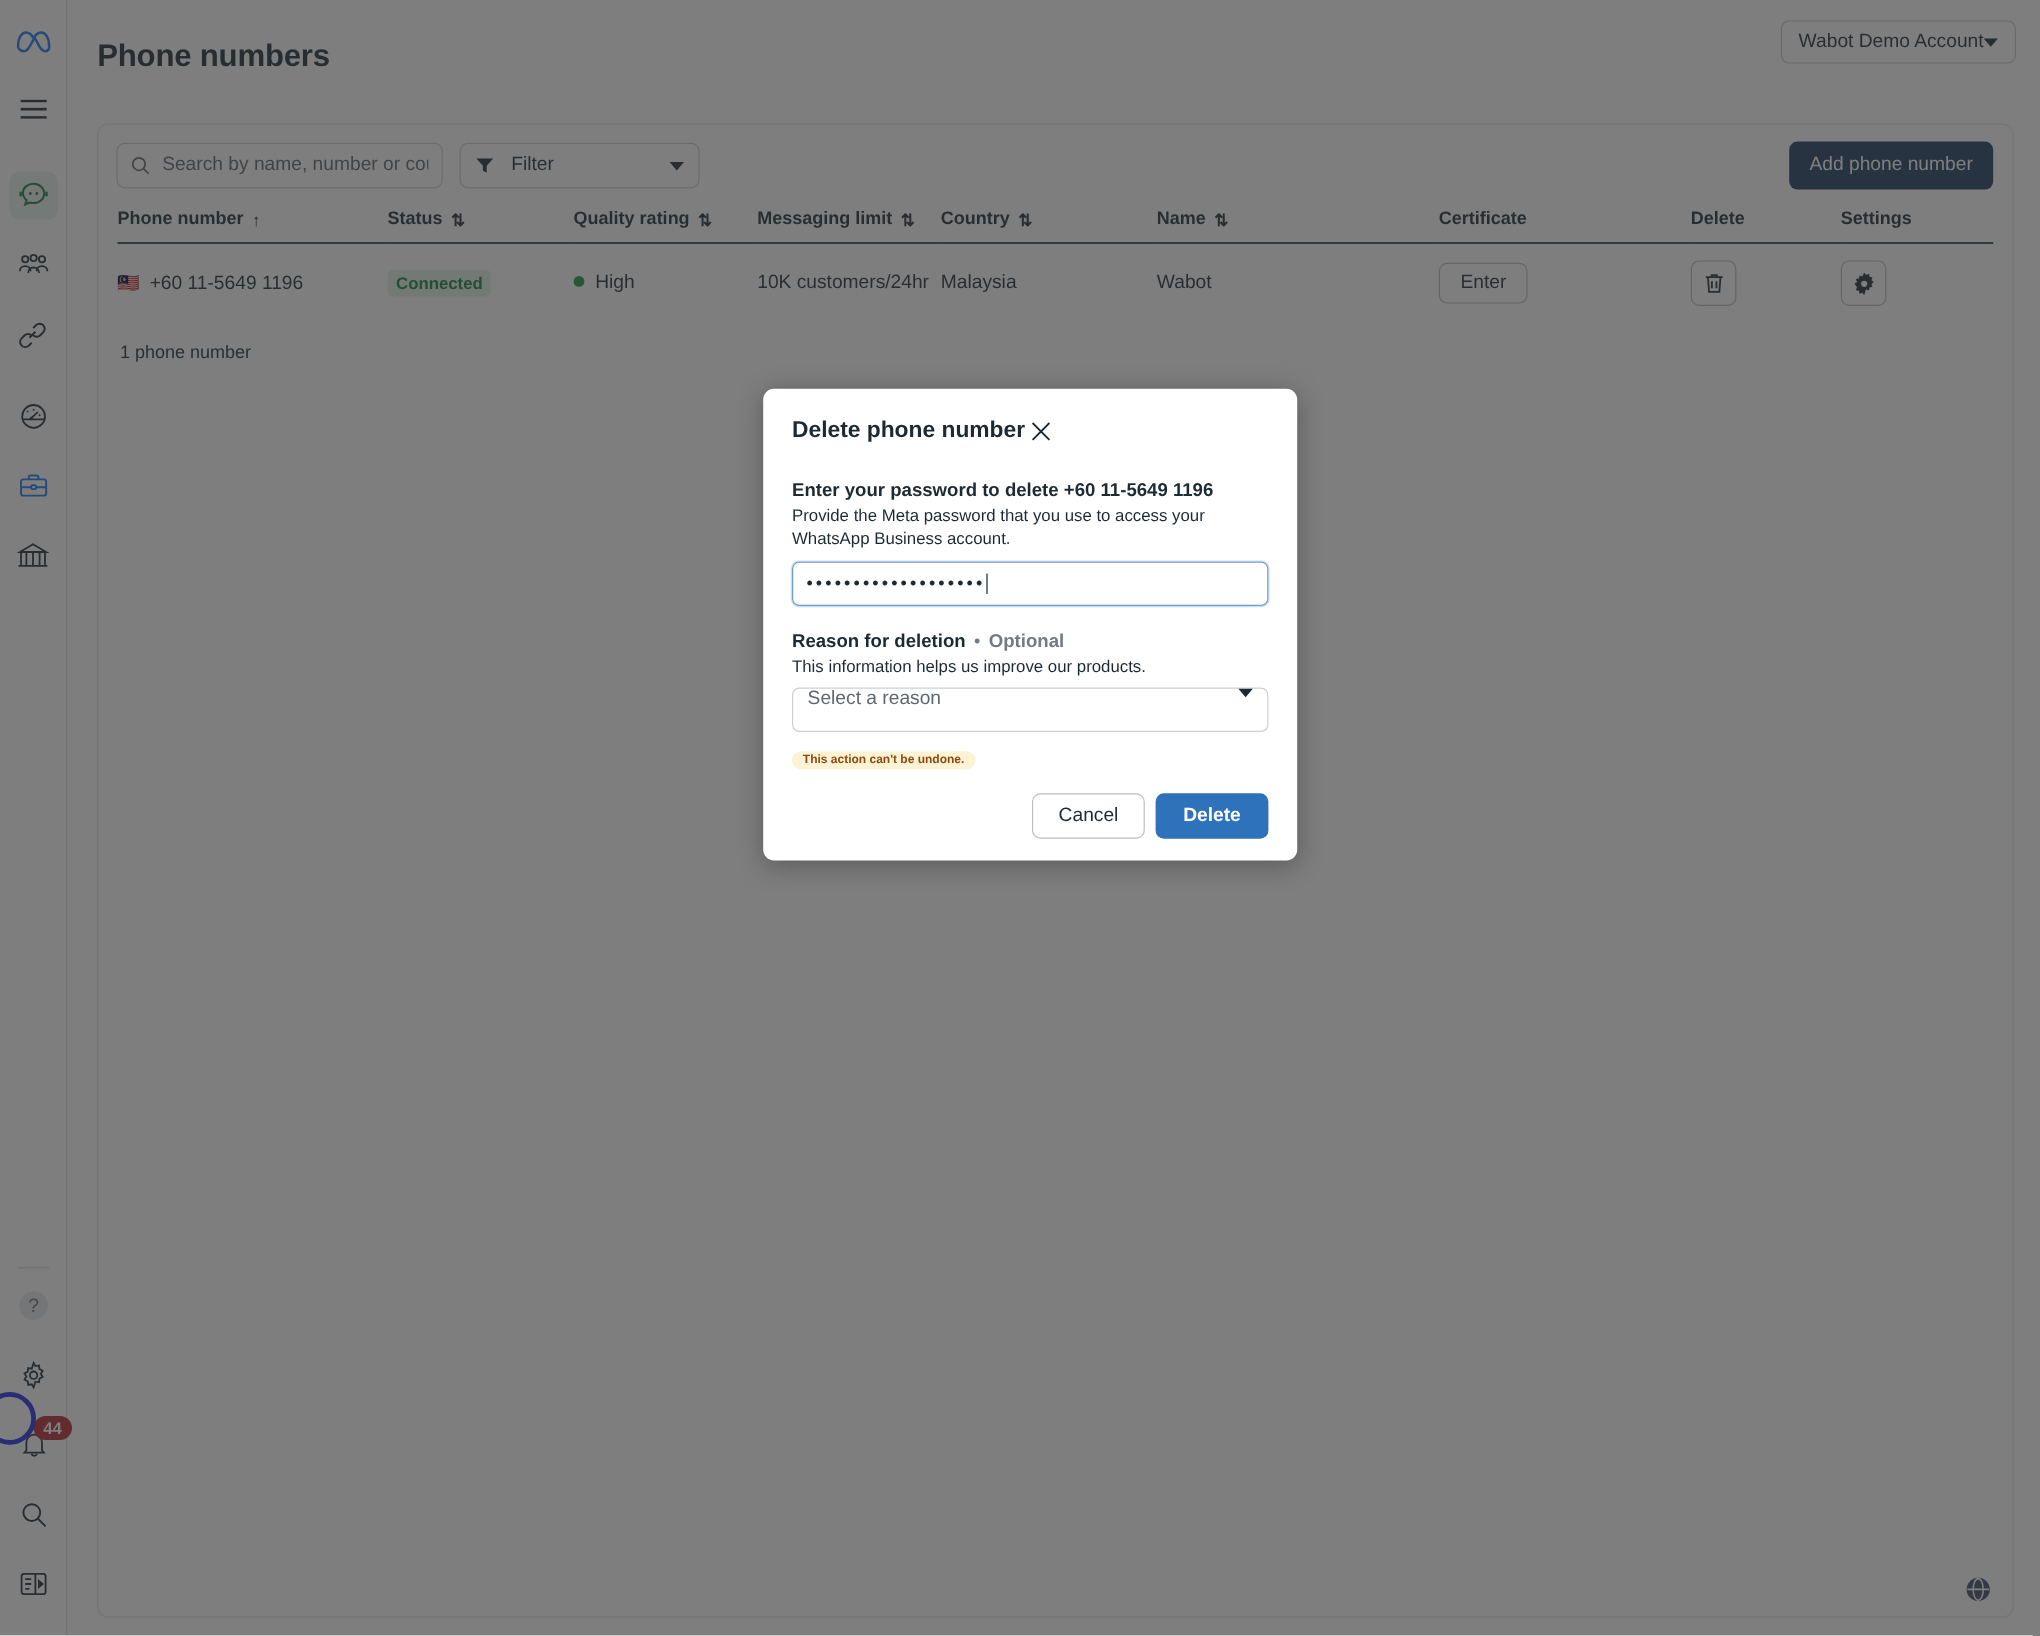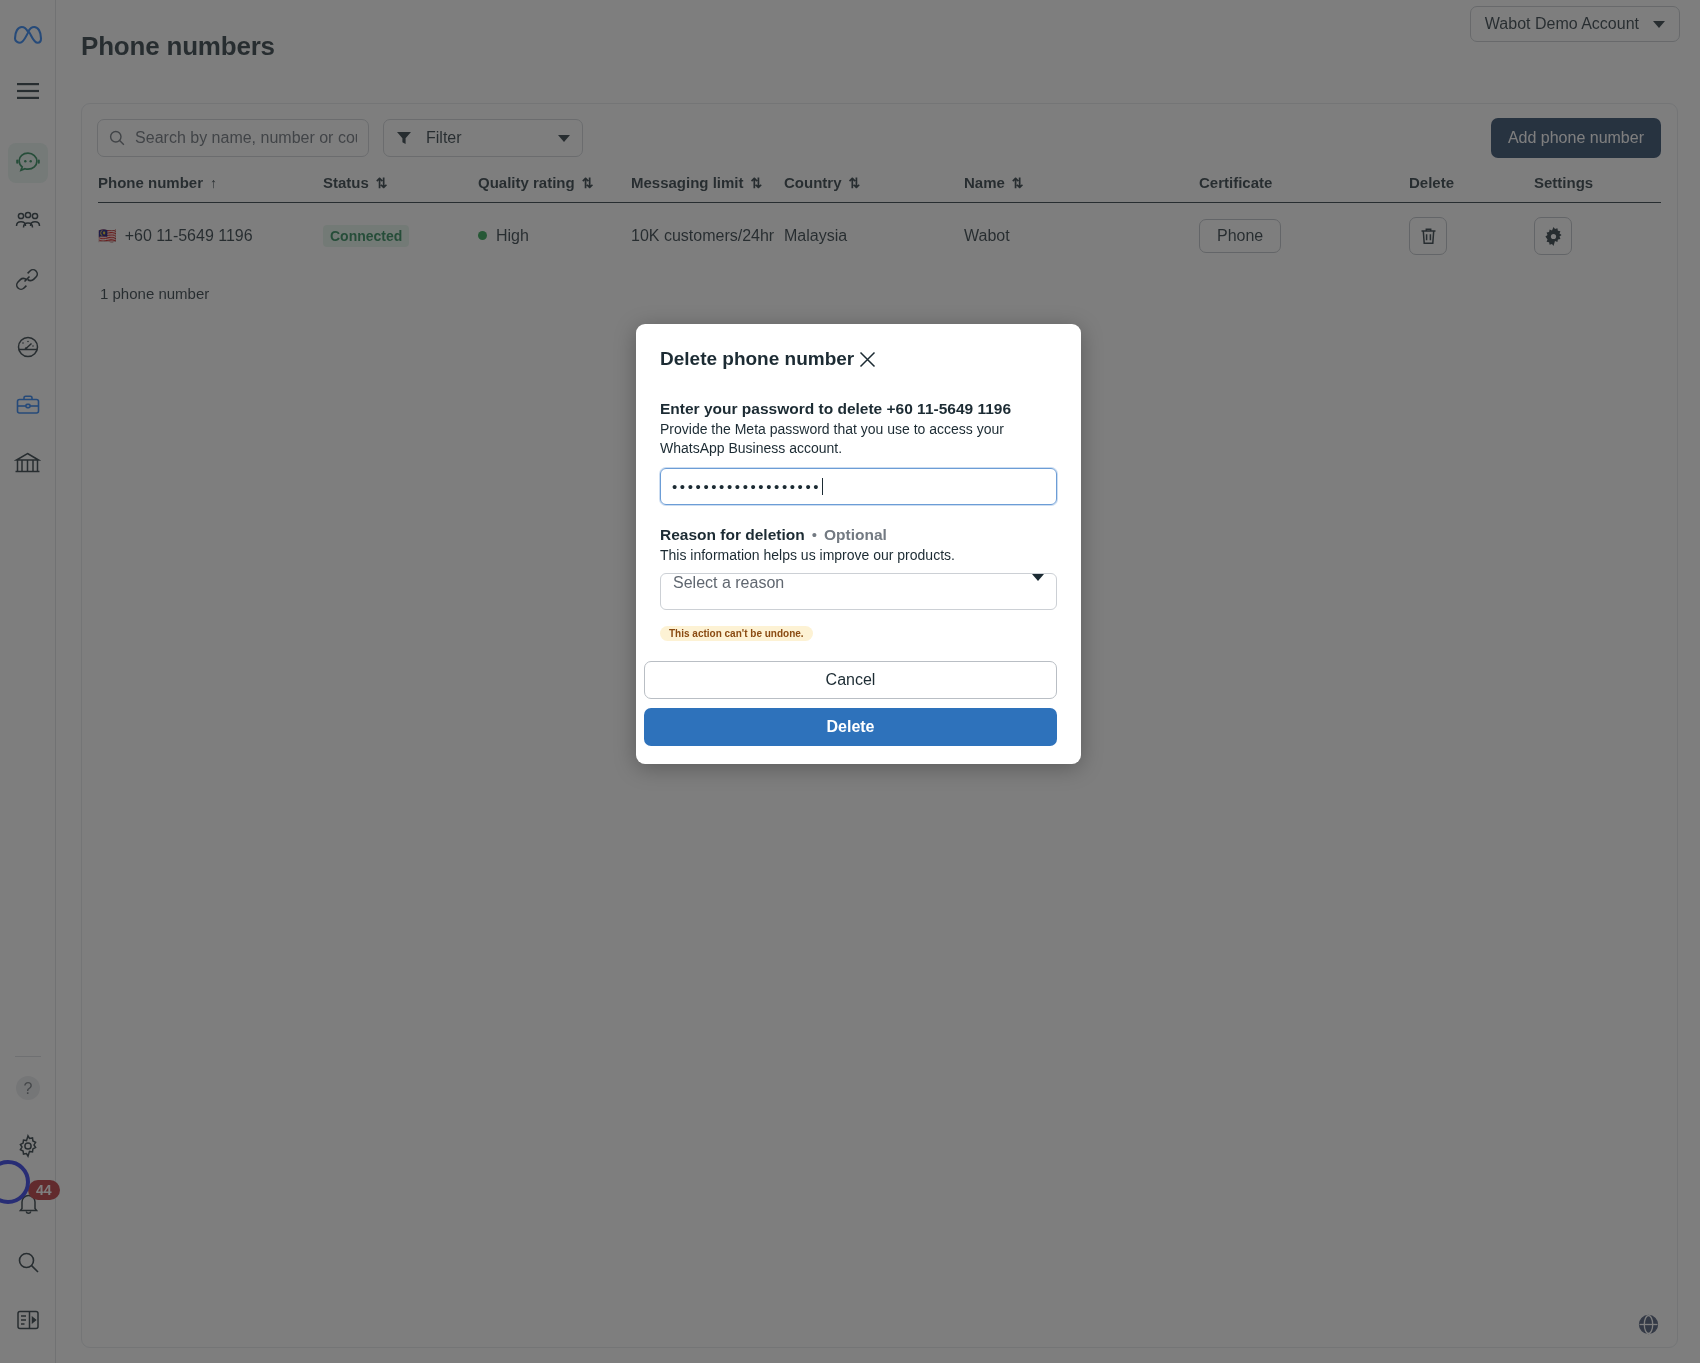--- a/index.html
+++ b/index.html
@@ -49,25 +49,25 @@
   .rail-sep { width: 26px; height: 1px; background: #d8dadf; margin: 6px 0 2px; }
 
   
   .page-title {
     position: absolute; left: 81px; top: 18px;
     font-size: 26px; font-weight: bold; color: #1c2b33;
     letter-spacing: -0.2px;
     margin-top: 13px;
   }
   .account-chip {
-    position: absolute; right: 20px; top: 6px;
+    position: absolute; right: 20px; top: 17px;
     height: 36px; padding: 0 14px;
     border: 1px solid #c4c9ce; border-radius: 7px;
     background: #ffffff; color: #1c2b33; font-size: 16px;
-    display: flex; align-items: center; gap: 14px;
+    display: flex; align-items: center; 
   }
   .caret { width: 0; height: 0; border-left: 6px solid transparent;
            border-right: 6px solid transparent; border-top: 7px solid #1c2b33; }
 
   
   .card {
     position: absolute; left: 81px; top: 103px;
     width: 1597px; height: 1245px;
     background: #ffffff; border-radius: 9px;
     border: 1px solid #e4e6eb;
@@ -184,21 +184,20 @@
   .select-box .caret { margin-left: auto; }
   .warn {
     display: inline-block; margin-top: 16px;
     background: #fdf2d4; color: #8a4b12;
     font-size: 10px; font-weight: bold;
     border-radius: 10px; padding: 2px 9px;
   }
   .modal-actions {
     display: flex; justify-content: flex-end; gap: 9px;
     padding: 20px 24px 0 8px;
-    flex-direction: column;
   }
   .btn-cancel {
     height: 38px; padding: 0 21px;
     border: 1px solid #b9bec4; border-radius: 7px;
     background: #ffffff; color: #1c2b33; font-size: 16px;
     font-family: "Liberation Sans", sans-serif;
   }
   .btn-delete {
     height: 38px; padding: 0 23px; border: none; border-radius: 7px;
     background: #2e72bb; color: #ffffff; font-size: 16px; font-weight: bold;
@@ -422,21 +421,21 @@
               <td>
                 <span class="badge-connected">Connected</span>
               </td>
               <td>
                 <span class="dot-green"></span><span>High</span>
               </td>
               <td>10K customers/24hr</td>
               <td>Malaysia</td>
               <td>Wabot</td>
               <td>
-                <span class="mini-btn btn-view">Phone</span>
+                <span class="mini-btn btn-view">Enter</span>
               </td>
               <td>
                 <span class="mini-btn btn-icon">
                   <svg width="17" height="18" viewBox="0 0 17 18" fill="none" stroke="#1c2b33" stroke-width="1.5">
                     <path d="M1.5 4h14"></path>
                       <path d="M6.3 4V2.2h4.4V4"></path>
                     <path d="M3.3 4l.9 12.3h8.6L13.7 4"></path>
                     <path d="M6.6 7.3v6M10.4 7.3v6"></path>
                   </svg>
                 </span>

